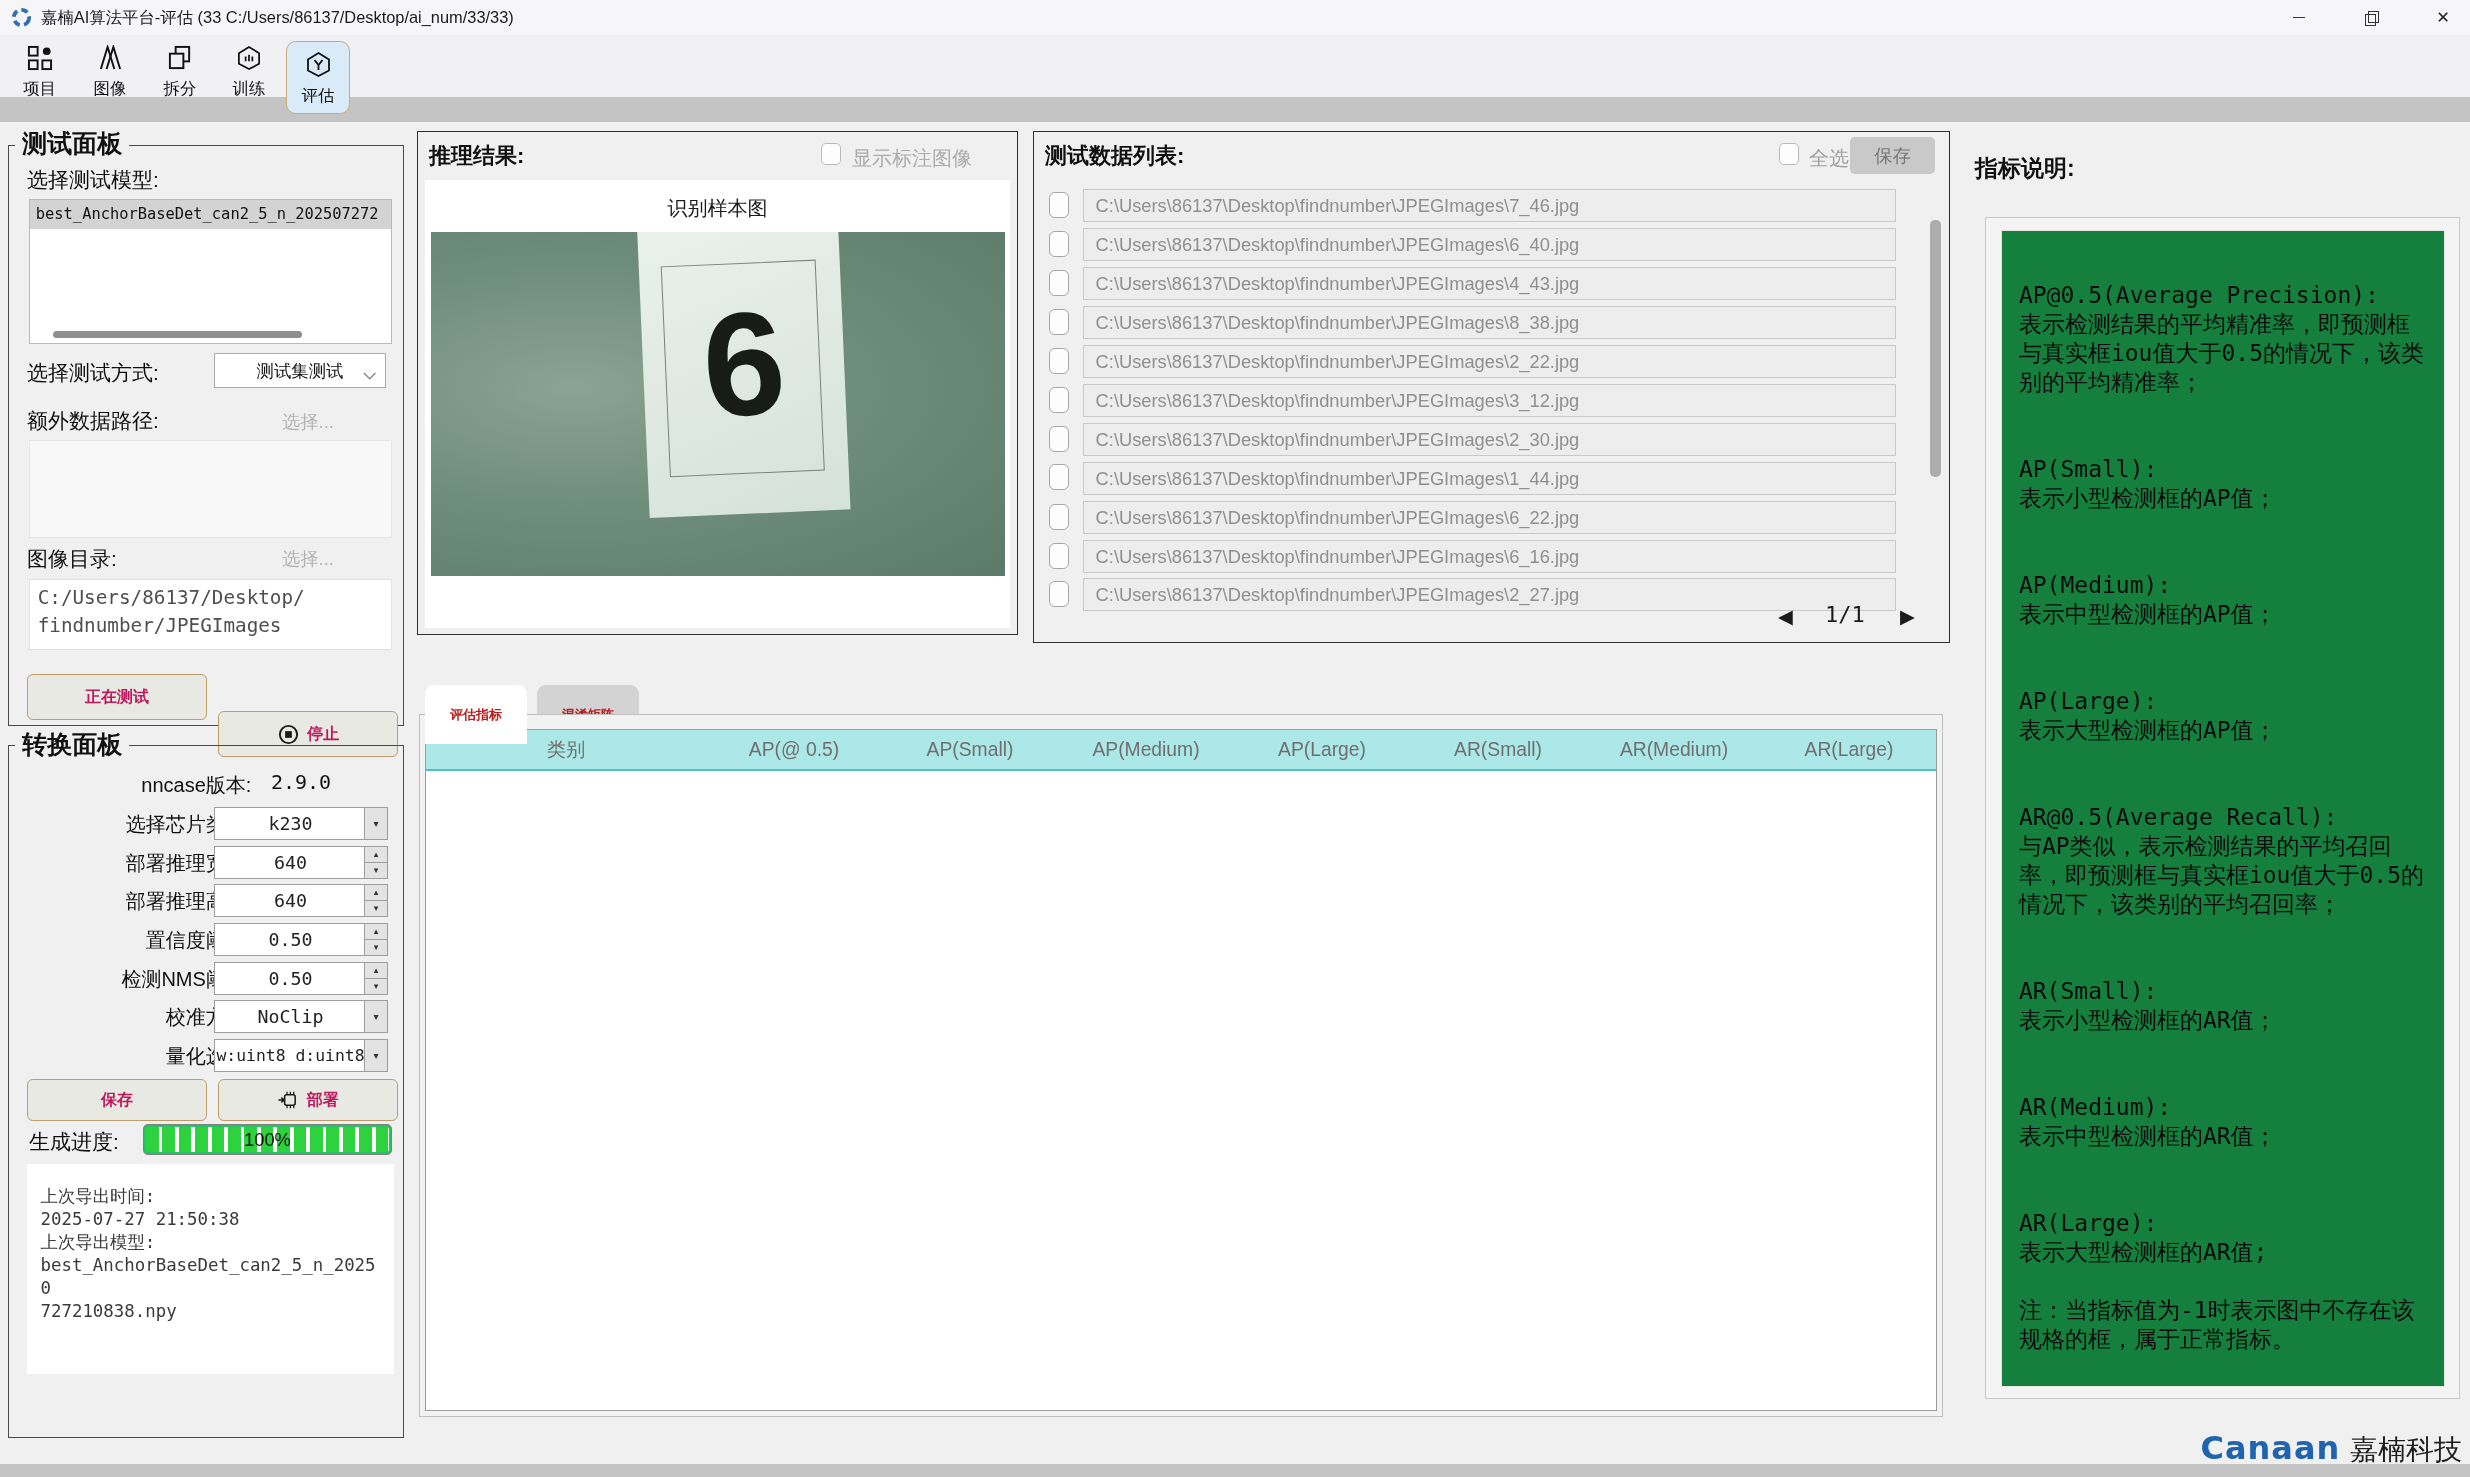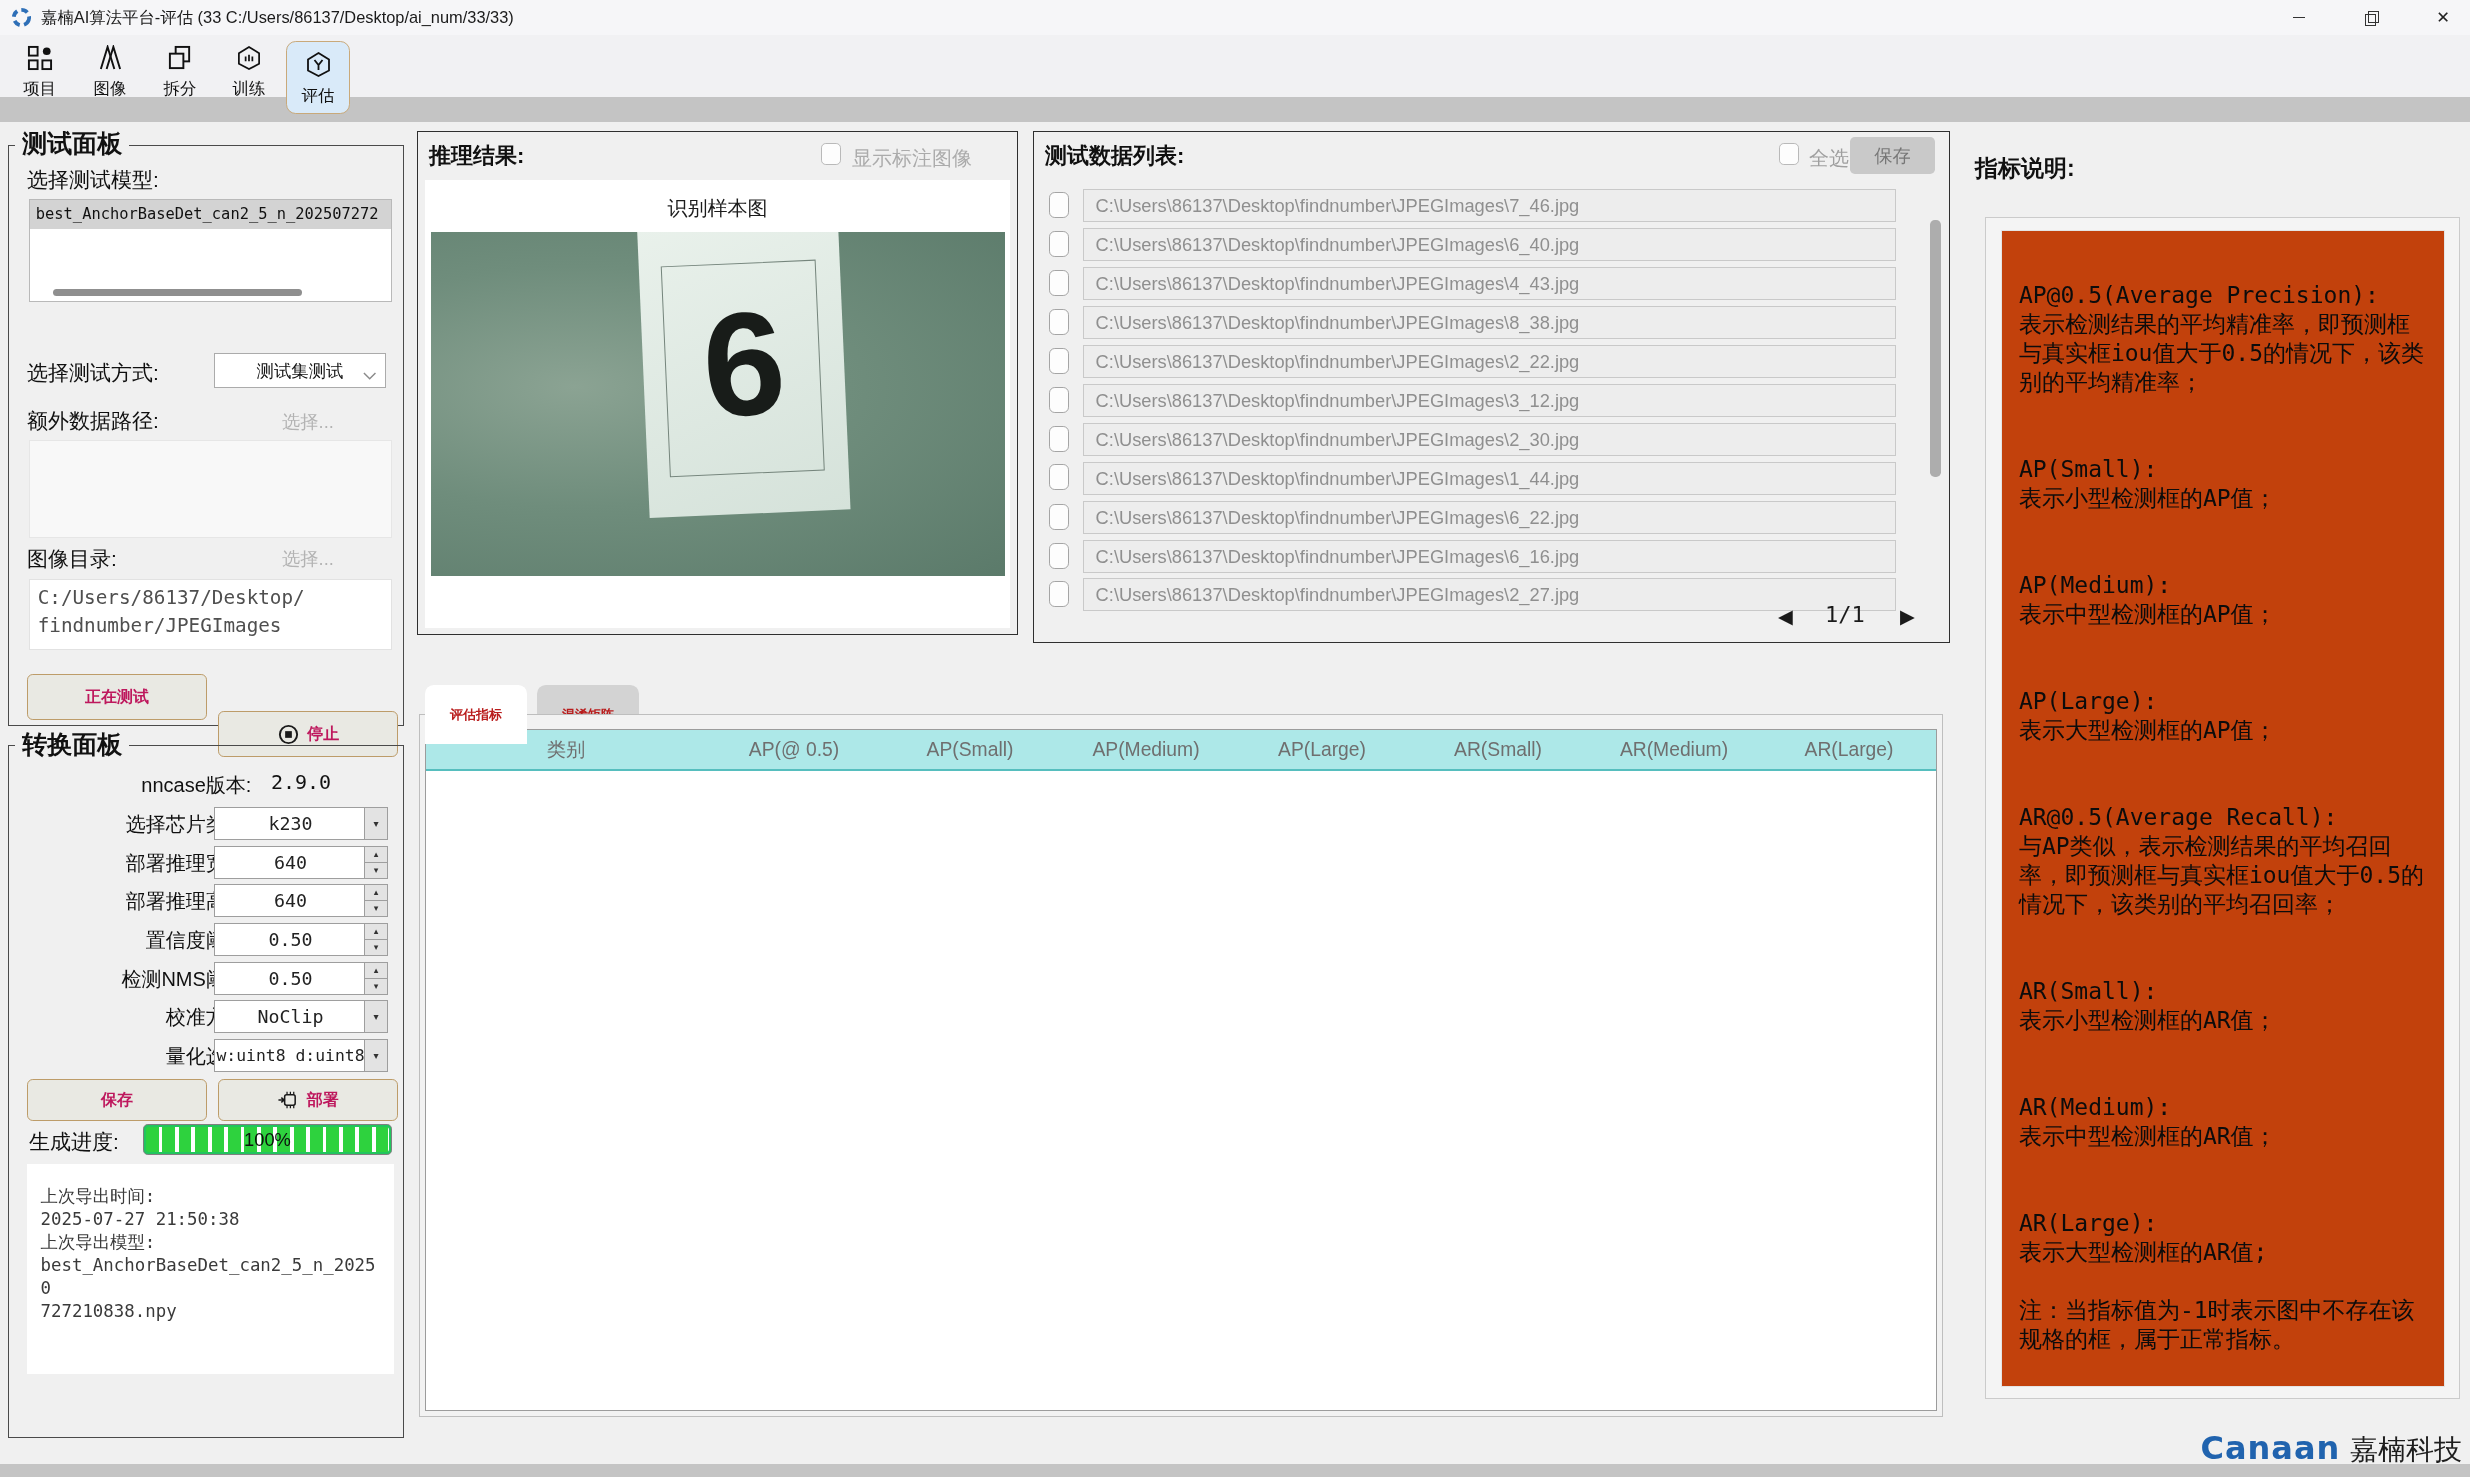--- a/index.html
+++ b/index.html
@@ -115,21 +115,21 @@
           <path d="M13.5 2 L24 8.5 V19.5 L13.5 25 L3 19.5 V8.5 Z"></path>
           <path d="M9.5 9 L13.5 14 L17.5 9 M13.5 14 V19"></path>
         </svg></span>
     <span class="lbl">评估</span>
   </div>
 
   <div class="gbox" style="left:7.7px;top:145px;width:396px;height:581px;"></div>
   <div class="gbox-title" style="left:15.4px;top:127px;">测试面板</div>
 
   <div class="plabel" style="left:27px;top:166px;">选择测试模型:</div>
-  <div class="abs" style="left:29px;top:199px;width:363px;height:103px;background:#fff;border:1px solid #b9b9b9;box-sizing:border-box;">
+  <div class="abs" style="left:29px;top:199px;width:363px;height:145px;background:#fff;border:1px solid #b9b9b9;box-sizing:border-box;">
     <div class="mono" style="height:29px;line-height:29px;background:#d3d3d3;font-size:15.4px;padding-left:5.8px;white-space:nowrap;overflow:hidden;">best_AnchorBaseDet_can2_5_n_202507272</div>
     <div class="abs" style="left:23px;bottom:4.8px;width:249px;height:6.8px;background:#8f8f8f;border-radius:3.9px;"></div>
   </div>
 
   <div class="plabel" style="left:27px;top:359px;">选择测试方式:</div>
   <div class="abs" style="left:214px;top:353px;width:172px;height:35px;background:#fff;border:1px solid #ababab;box-sizing:border-box;display:flex;align-items:center;justify-content:center;">
     <span class="mono" style="font-size:17.4px;">测试集测试</span>
     <span class="abs" style="right:7.7px;top:12.6px;"><svg width="15.4" height="9.7" viewBox="0 0 16 10">
           <polyline points="2,2 8,8 14,2" fill="none" stroke="#8a8a8a" stroke-width="1.5"></polyline>
         </svg></span>
@@ -301,21 +301,21 @@
       <div class="th-cell" style="width:176px;">AP(Medium)</div>
       <div class="th-cell" style="width:176px;">AP(Large)</div>
       <div class="th-cell" style="width:176px;">AR(Small)</div>
       <div class="th-cell" style="width:176px;">AR(Medium)</div>
       <div class="th-cell" style="flex:1;">AR(Large)</div>
     </div>
   </div>
 
   <div class="abs" style="left:1975px;top:153px;font-size:23px;font-weight:bold;">指标说明:</div>
   <div class="abs" style="left:1985px;top:217px;width:475px;height:1182px;border:1px solid #cbcbcb;background:#f4f4f4;box-sizing:border-box;">
-    <div class="abs mono prewrap" style="left:14.5px;top:11.6px;width:444px;height:1157px;background:#c2410c;border:1px solid #e4e4e4;box-sizing:border-box;font-size:23px;line-height:29px;color:#0c0c0c;padding:50px 15.4px 0 17.4px;overflow:hidden;">AP@0.5(Average Precision):
+    <div class="abs mono prewrap" style="left:14.5px;top:11.6px;width:444px;height:1157px;background:#15803d;border:1px solid #e4e4e4;box-sizing:border-box;font-size:23px;line-height:29px;color:#0c0c0c;padding:50px 15.4px 0 17.4px;overflow:hidden;">AP@0.5(Average Precision):
 表示检测结果的平均精准率，即预测框与真实框iou值大于0.5的情况下，该类别的平均精准率；
 
 
 AP(Small):
 表示小型检测框的AP值；
 
 
 AP(Medium):
 表示中型检测框的AP值；
 

